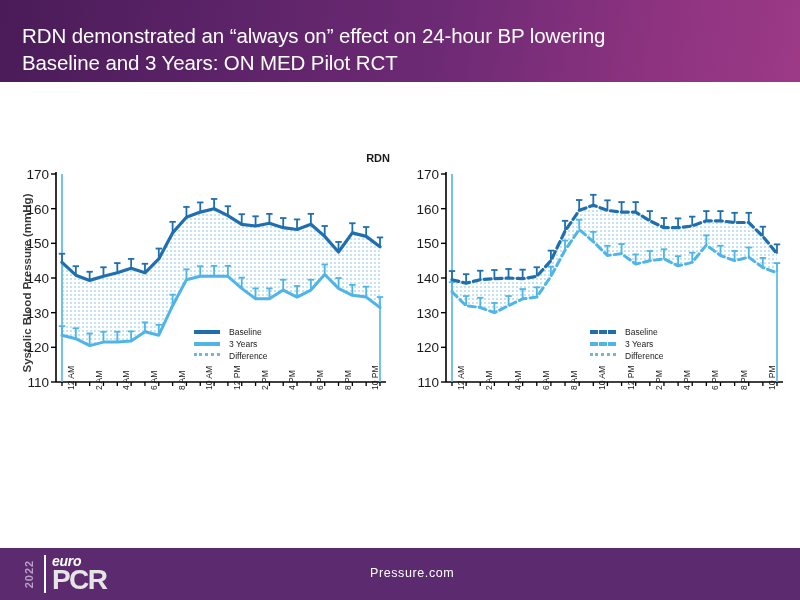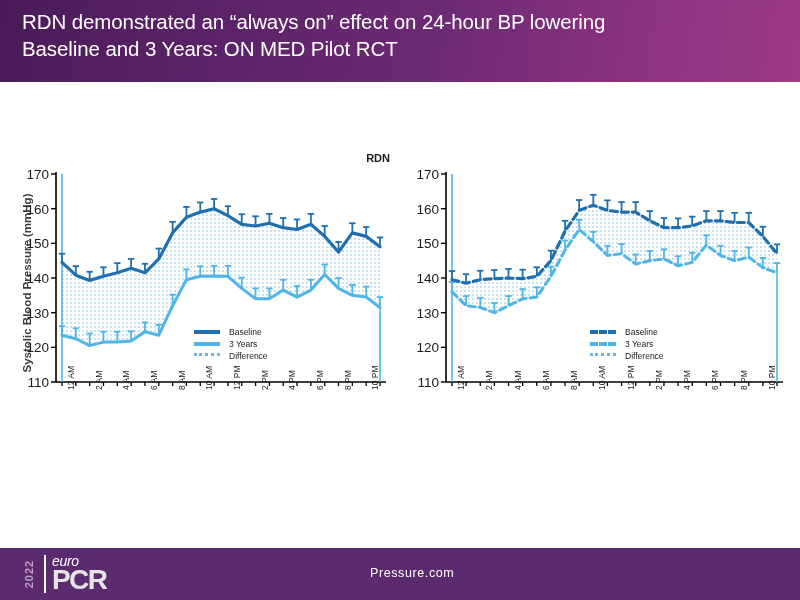--- a/index.html
+++ b/index.html
@@ -15,21 +15,21 @@
     background: #ffffff;
   }
 
   
   #header {
     position: absolute; left: 0; top: 0;
     width: 800px; height: 82px;
     background: linear-gradient(100deg, #4a1b58 0%, #5c2368 28%, #6d2a74 55%, #8e3380 82%, #9c3a86 100%);
   }
   #title-block {
-    position: absolute; left: 22px; top: 8px; right: 20px;
+    position: absolute; left: 22px; top: 22px; right: 20px;
   }
   .title-line {
     color: #ffffff;
     font-size: 20.5px;
     font-weight: 400;
     letter-spacing: -0.1px;
     line-height: 27px;
     white-space: nowrap;
   }
 
@@ -108,21 +108,21 @@
     transform: rotate(-90deg);
     letter-spacing: 1px;
     width: 42px; text-align: center;
     margin-right: -8px;
   }
   #logo-bar {
     width: 2px; height: 38px; background: #ffffff; margin: 0 6px 0 2px;
   }
   #logo-text { line-height: 1; }
   #logo-euro {
-    font-size: 14px; color: #ffffff; font-style: italic; font-weight: normal;
+    font-size: 14px; color: #ffffff; font-style: italic; font-weight: bold;
     letter-spacing: -0.3px;
   }
   #logo-pcr {
     font-size: 28px; color: #e5e5e5; font-weight: bold;
     letter-spacing: -1.6px; margin-top: -2px;
   }
   #footer-url {
     position: absolute; left: 370px; top: 18px;
     color: #ffffff; font-size: 12.5px; letter-spacing: 0.6px;
   }

